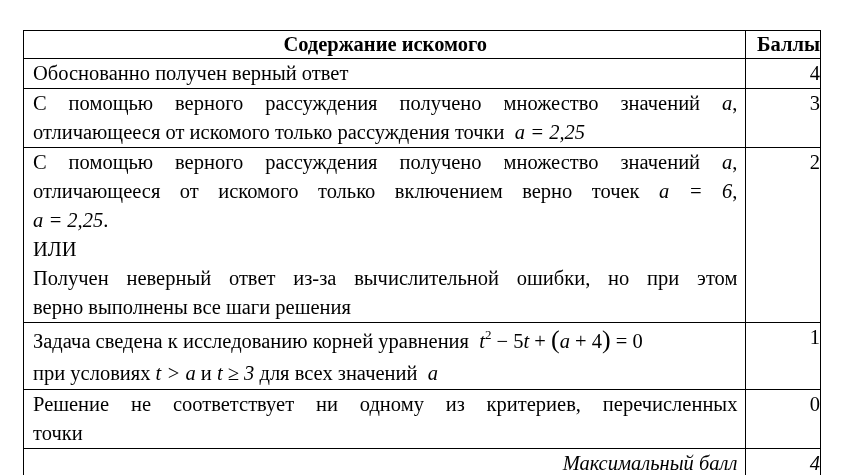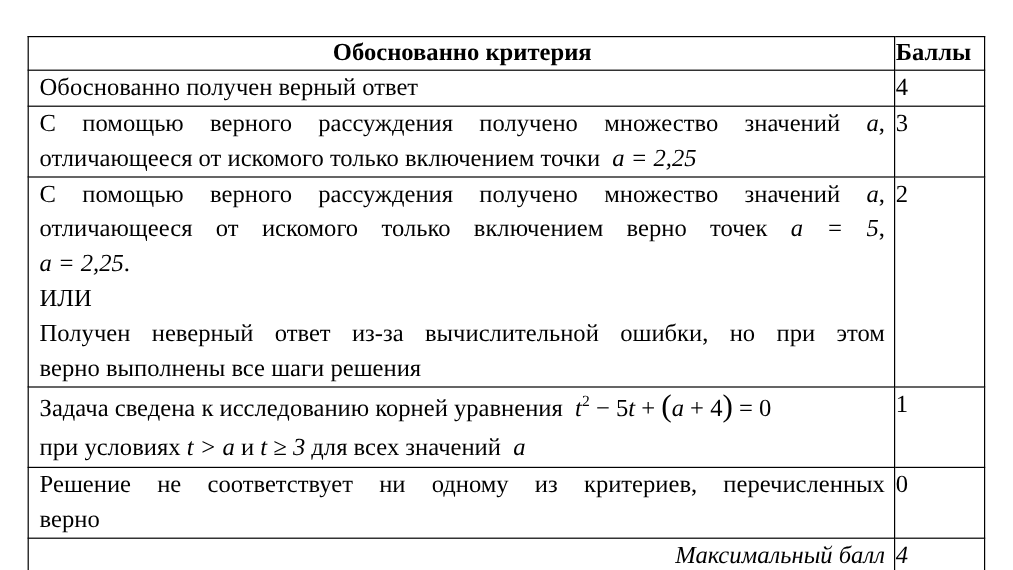--- a/index.html
+++ b/index.html
@@ -3,21 +3,21 @@
   <meta charset="utf-8">
   <style>
     html, body { margin: 0; padding: 0; background: #ffffff; }
     body { width: 844px; height: 475px; position: relative; overflow: hidden;
            font-family: "Liberation Serif", "DejaVu Serif", serif; color: #000; }
     table.criteria { position: absolute; left: 23px; top: 30px; border-collapse: collapse;
            width: 798px; font-size: 20.5px; line-height: 29px; }
     table.criteria td, table.criteria th { border: 1.3px solid #000; vertical-align: top; padding: 0 8px 0 9px; }
     th { font-weight: bold; text-align: center; height: 27px; line-height: 27px; }
     .col-criterion { width: 689px; }
-    .col-score { width: 72px; text-align: left; padding: 0 !important; }
+    .col-score { width: 72px; text-align: right; padding: 0 !important; }
     td.desc { text-align: justify; }
     .r1 td { height: 27px; }
     .r2 td { height: 58px; }
     .r3 td { height: 163px; }
     .r4 td { height: 66px; }
     .r5 td { height: 53px; }
     .r6 td { height: 27px; }
     .r4 .line1 { line-height: 36px; }
     .r4 .line2 { line-height: 28px; }
     .math { font-style: italic; }
@@ -27,63 +27,63 @@
     .just { display: block; text-align: justify; text-align-last: justify; }
     sup { font-size: 13px; vertical-align: 9px; line-height: 0; }
     .paren { font-size: 26px; line-height: 0; }
   </style>
 </head>
 <body>
 
 <table class="criteria">
   <tbody>
       <tr>
-    <th class="col-criterion">Обоснованно критерия</th>
+    <th class="col-criterion">Содержание искомого</th>
     <th class="col-score">Баллы</th>
   </tr>
 
   <tr class="r1">
     <td class="desc">
       <span>Обоснованно получен верный ответ</span>
     </td>
     <td class="col-score">4</td>
   </tr>
 
   <tr class="r2">
     <td class="desc">
       <span class="just"><span>С помощью верного рассуждения получено множество значений</span> <span class="math">a</span><span>,</span></span>
-      <span class="line"><span>отличающееся от искомого только включением точки</span>&nbsp; <span class="math">a = 2,25</span></span>
+      <span class="line"><span>отличающееся от искомого только рассуждения точки</span>&nbsp; <span class="math">a = 2,25</span></span>
     </td>
     <td class="col-score">3</td>
   </tr>
 
   <tr class="r3">
     <td class="desc">
       <span class="just"><span>С помощью верного рассуждения получено множество значений</span> <span class="math">a</span><span>,</span></span>
-      <span class="just"><span>отличающееся от искомого только включением верно точек</span> <span><span class="math">a = 5</span><span>,</span></span></span>
+      <span class="just"><span>отличающееся от искомого только включением верно точек</span> <span><span class="math">a = 6</span><span>,</span></span></span>
       <span class="line"><span class="math">a = 2,25</span><span>.</span></span>
       <span class="line">ИЛИ</span>
       <span class="just">Получен неверный ответ из-за вычислительной ошибки, но при этом</span>
       <span class="line">верно выполнены все шаги решения</span>
     </td>
     <td class="col-score">2</td>
   </tr>
 
   <tr class="r4">
     <td class="desc">
       <span class="line line1"><span>Задача сведена к исследованию корней уравнения</span>&nbsp; <span><span class="math">t</span><sup>2</sup><span> − 5</span><span class="math">t</span><span> + </span><span class="paren">(</span><span class="math">a</span><span> + 4</span><span class="paren">)</span><span> = 0</span></span></span>
       <span class="line line2"><span>при условиях</span> <span class="math">t &gt; a</span> <span>и</span> <span class="math">t ≥ 3</span> <span>для всех значений</span>&nbsp; <span class="math">a</span></span>
     </td>
     <td class="col-score">1</td>
   </tr>
 
   <tr class="r5">
     <td class="desc">
       <span class="just">Решение не соответствует ни одному из критериев, перечисленных</span>
-      <span class="line">верно</span>
+      <span class="line">точки</span>
     </td>
     <td class="col-score">0</td>
   </tr>
 
   <tr class="r6">
     <td class="total-label">Максимальный балл</td>
     <td class="col-score total-score">4</td>
   </tr>
 </tbody>
   </table>

